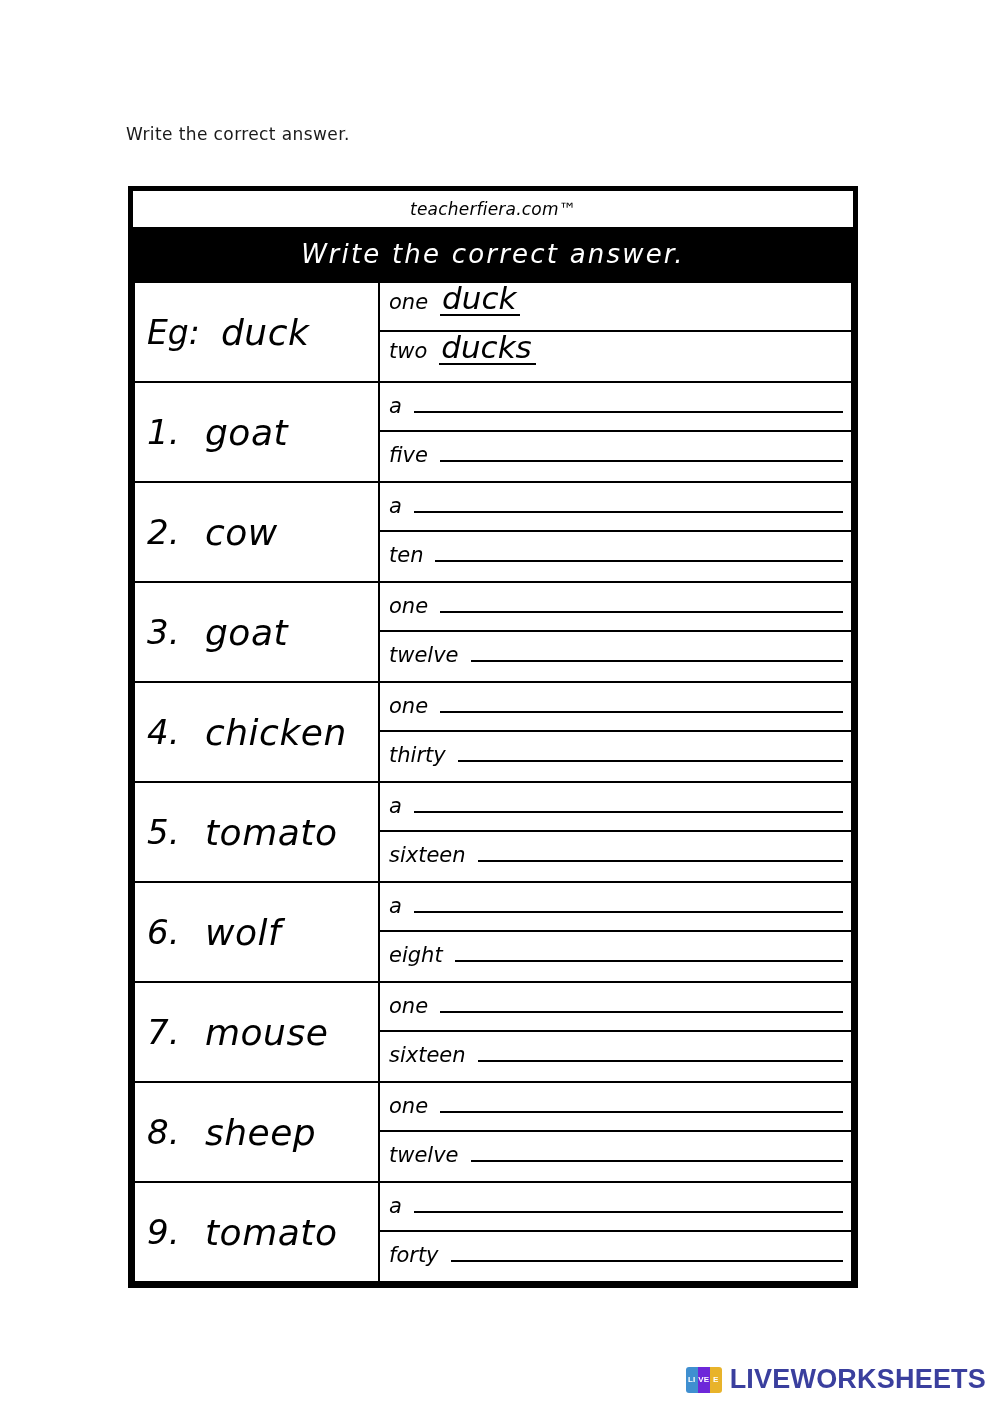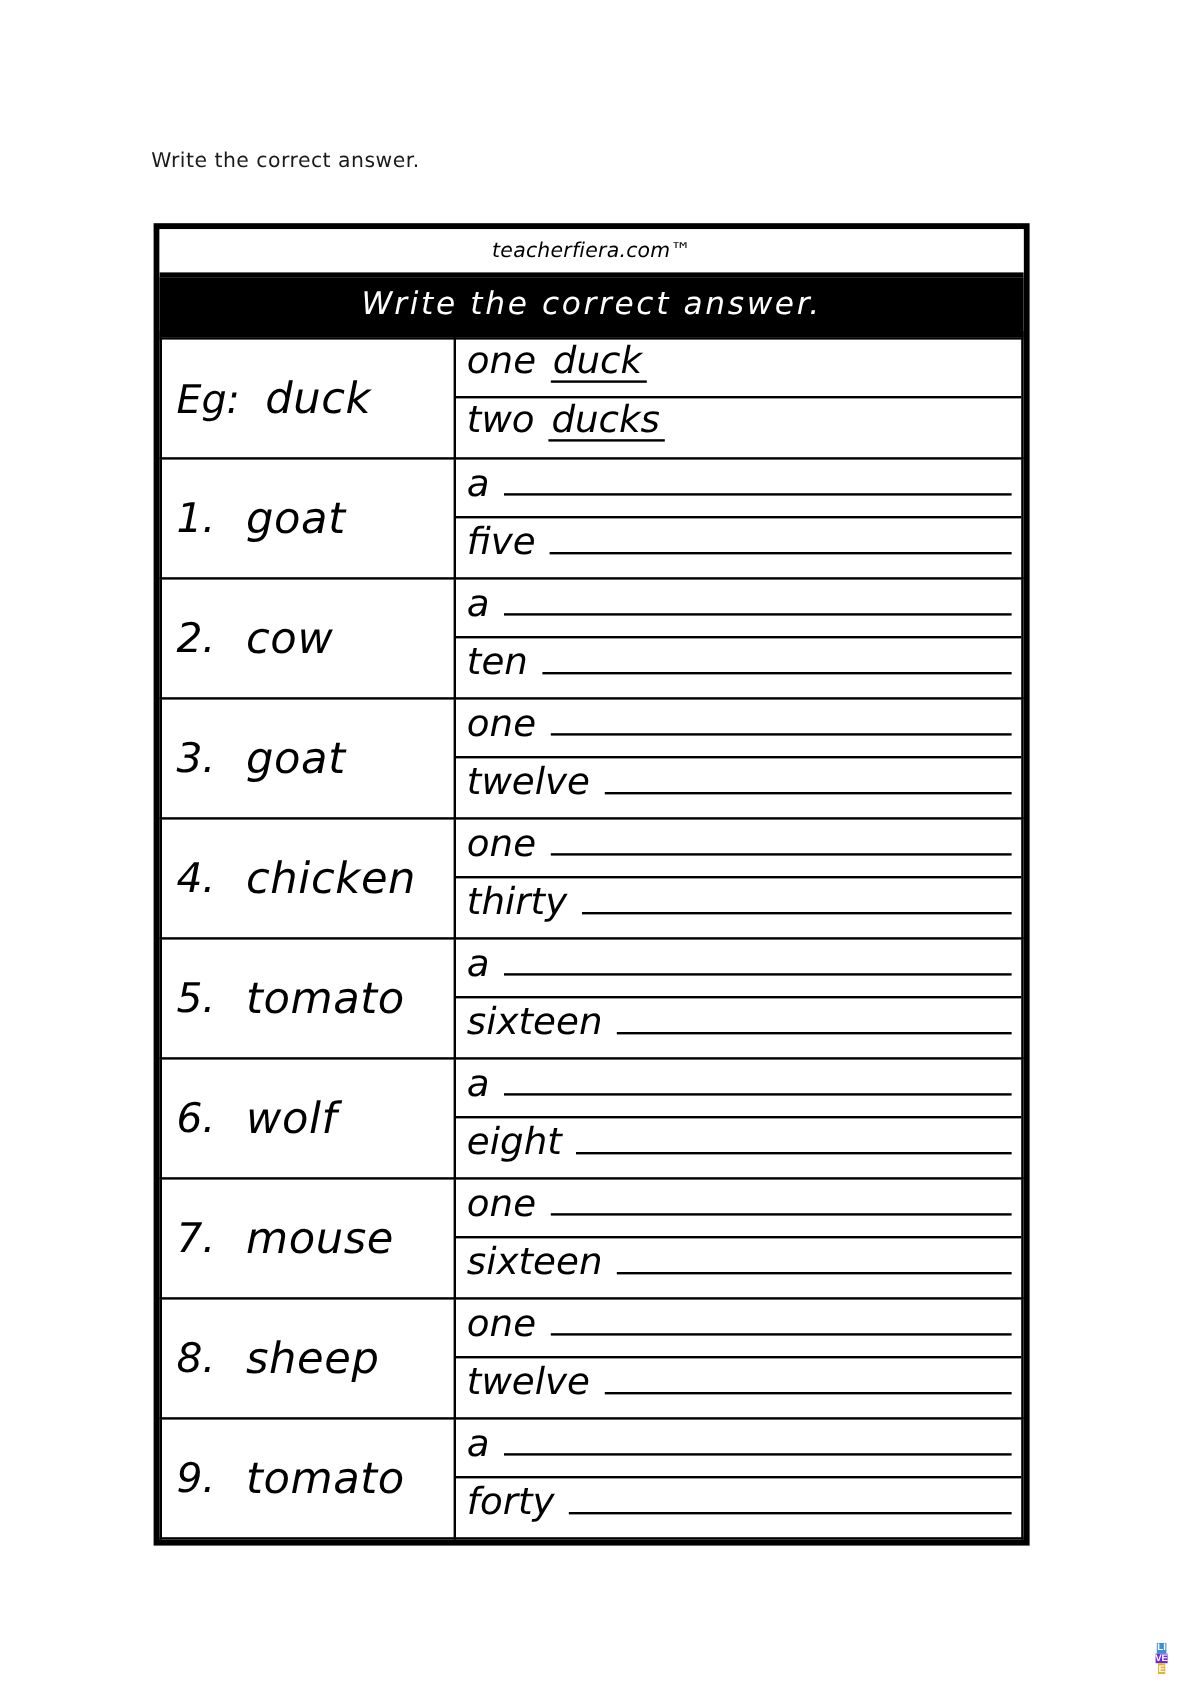--- a/index.html
+++ b/index.html
@@ -108,21 +108,21 @@
     display: flex;
     align-items: baseline;
     height: 49px;
     box-sizing: border-box;
     padding-left: 9px;
     overflow: hidden;
   }
   .ans-row.top { border-bottom: 2px solid #000; }
 
   .ans-label {
-    font-size: 31px;
+    font-size: 21px;
     font-family: "DejaVu Sans", sans-serif;
     white-space: nowrap;
   }
   .ans-fill {
     flex: 1;
     margin-left: 12px;
     margin-right: 8px;
     border-bottom: 2px solid #000;
     height: 28px;
   }
@@ -142,30 +142,29 @@
   .footer {
     position: absolute;
     right: 14px;
     bottom: 18px;
     display: flex;
     align-items: center;
     gap: 8px;
   }
   .lw-logo {
     display: flex;
-    flex-direction: column;
+    flex-direction: row;
     width: 36px;
     height: 26px;
     border-radius: 3px;
     overflow: hidden;
     font-size: 8px;
     font-weight: bold;
     color: #fff;
     font-family: "Liberation Sans", sans-serif;
-    align-items: center;
   }
   .lw-logo span {
     flex: 1;
     display: flex;
     align-items: center;
     justify-content: center;
     line-height: 1;
   }
   .lw-logo .li { background: #3f8fd0; }
   .lw-logo .ve { background: #6d28d9; }
@@ -389,13 +388,14 @@
     </tbody>
   </table>
 </div>
 
 <div class="footer">
   <div class="lw-logo">
     <span class="li">LI</span>
     <span class="ve">VE</span>
     <span class="e">E</span>
   </div>
+  <div class="lw-text">LIVEWORKSHEETS</div>
 </div>
 
 </body></html>

